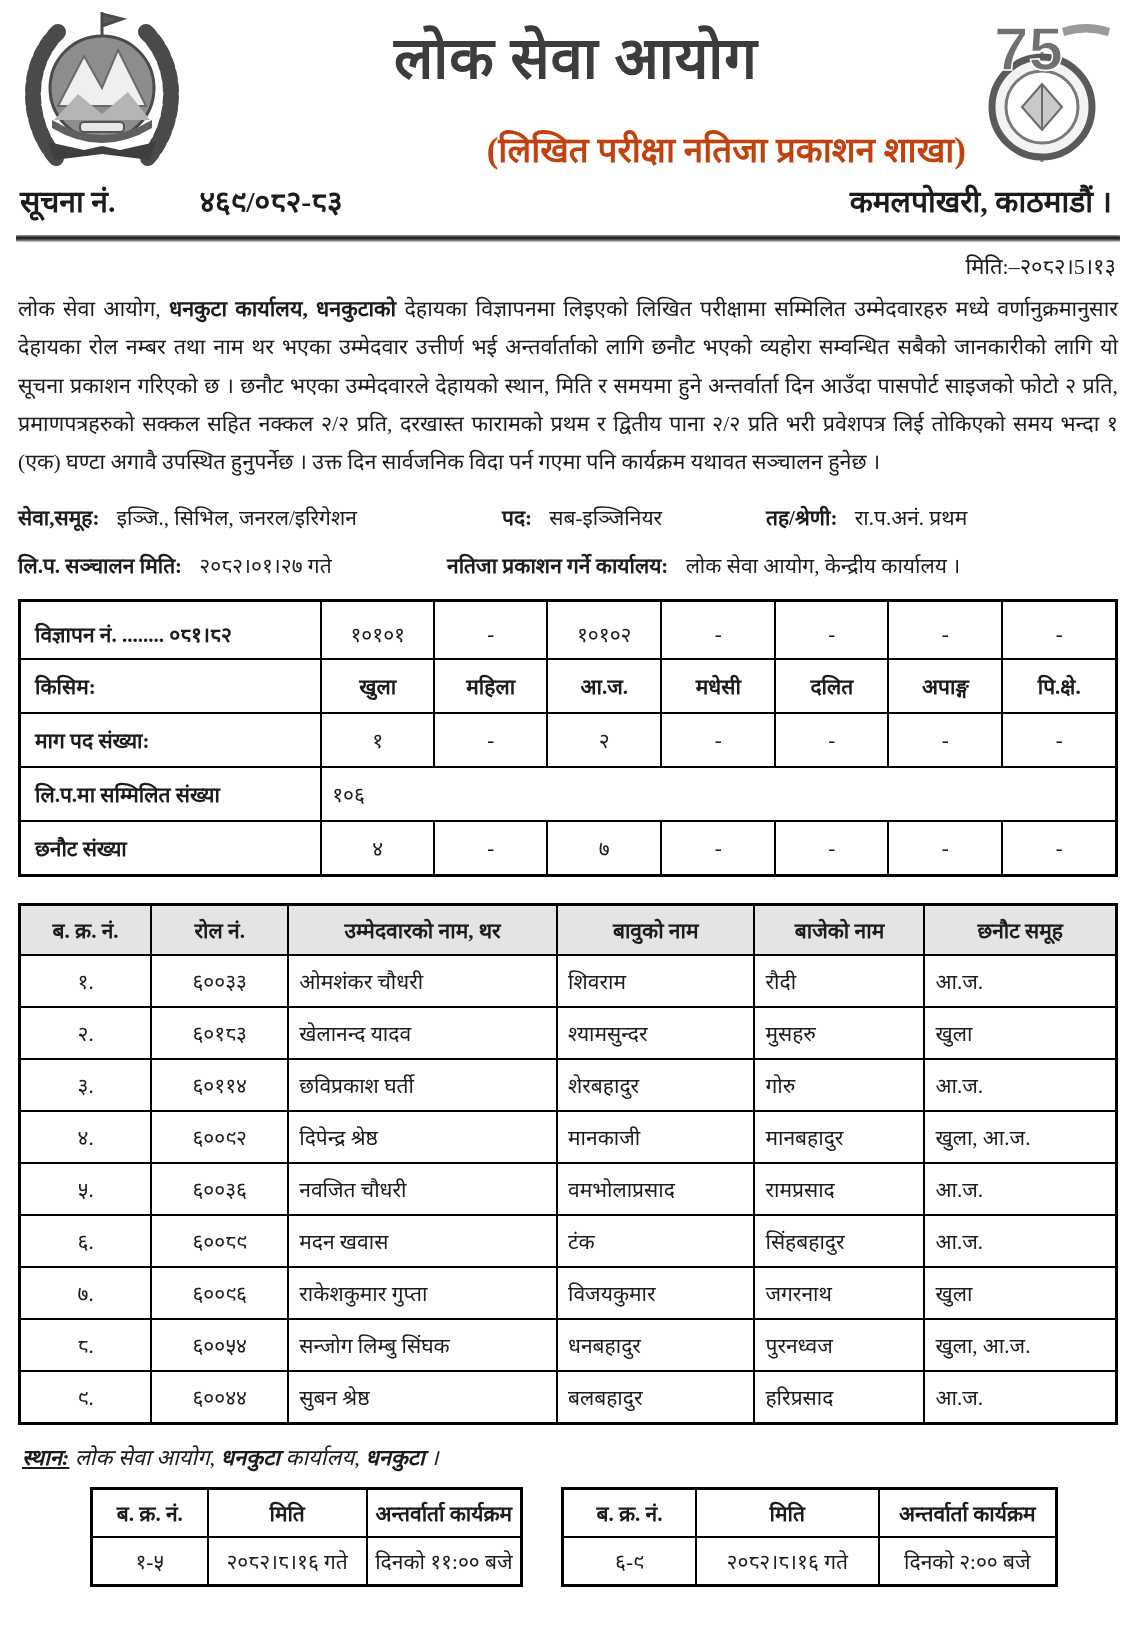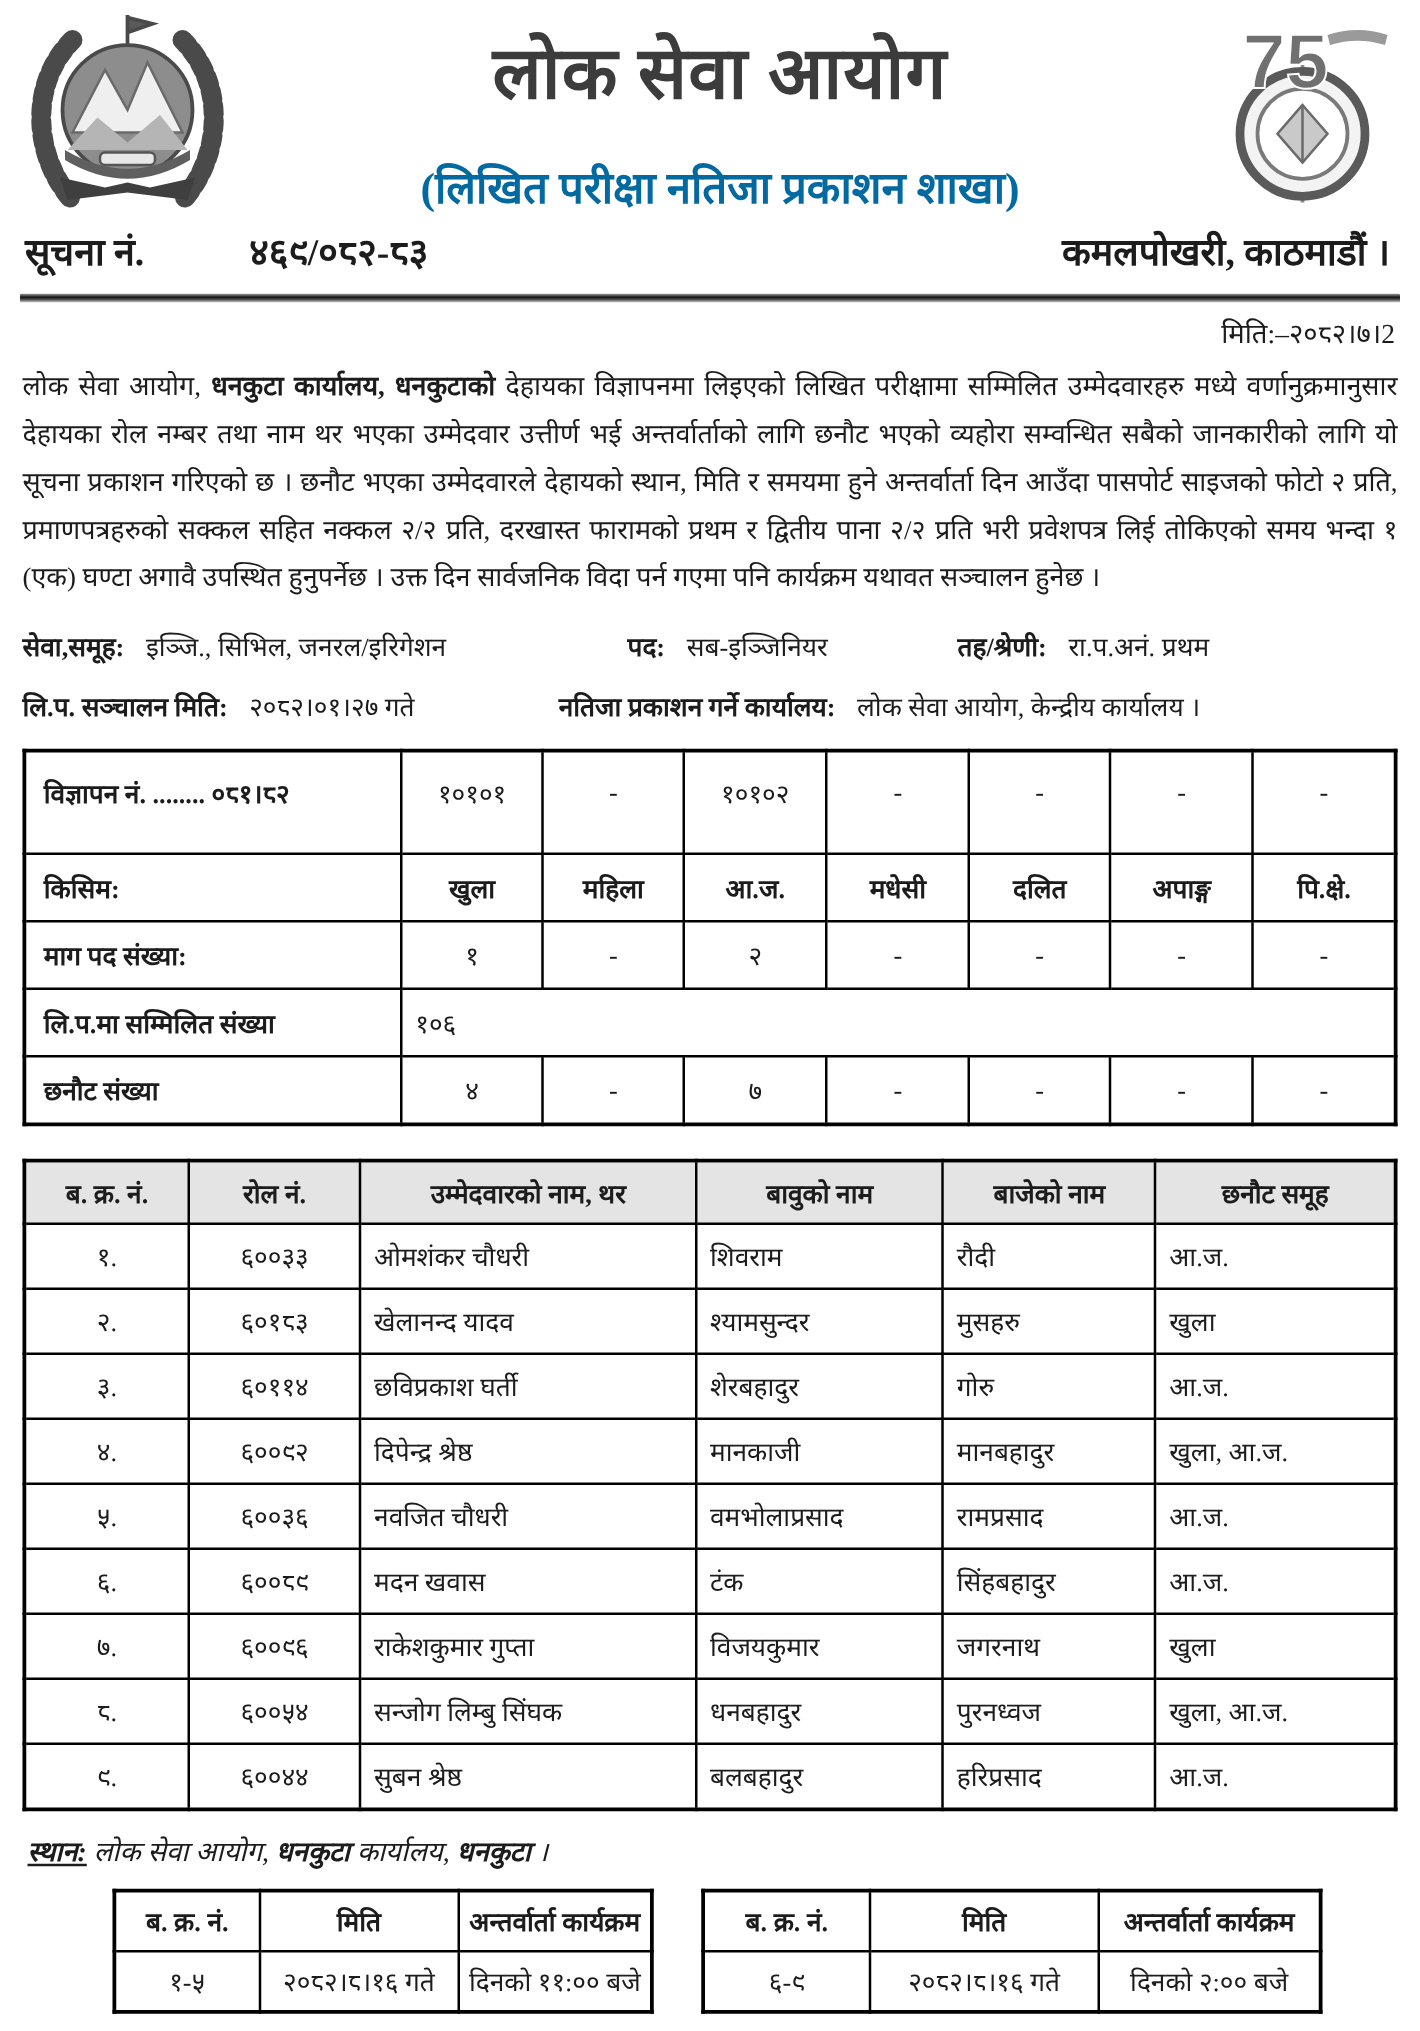--- a/index.html
+++ b/index.html
@@ -8,21 +8,21 @@
     width:1136px; min-height:1625px; background:#ffffff; color:#1c1c1c;
     font-family:"Liberation Serif","DejaVu Serif","DejaVu Sans",serif;
   }
   .page { width:1136px; padding:6px 18px 10px 18px; position:relative; }
 
   
   .header { display:flex; align-items:flex-start; }
   .emblem-left { width:168px; height:158px; flex:0 0 auto; padding-top:4px; }
   .title-block { flex:1 1 auto; text-align:center; }
   .org-name { font-size:58px; font-weight:bold; color:#3c3c3c; letter-spacing:1px; margin-top:10px; }
-  .branch   { font-size:35px; font-weight:bold; color:#0369a1; margin-top:30px; }
+  .branch   { font-size:35px; font-weight:bold; color:#c2410c; margin-top:30px;text-align:right; }
   .logo-right { width:152px; height:158px; flex:0 0 auto; position:relative; padding-top:6px; }
 
   .notice-row { display:flex; justify-content:space-between; align-items:baseline;
                 font-size:30px; font-weight:bold; margin-top:8px; padding:0 6px 0 2px; }
   .notice-left { display:flex; }
   .notice-number { margin-left:84px; }
 
   .rule { height:7px; margin-top:14px; margin-left:-2px; margin-right:-2px;
           background:linear-gradient(to bottom,#9a9a9a 0%,#141414 40%,#5a5a5a 70%,#d8d8d8 100%);
           border-radius:1px; }
@@ -41,21 +41,21 @@
   
   table { border-collapse:collapse; width:100%; table-layout:fixed; }
   td,th { border:2px solid #000; font-size:21px; padding:12px 10px; overflow:hidden; }
   table.boxed { border:3px solid #000; }
 
   
   .summary { margin-top:20px; }
   .summary td { text-align:center; }
   .summary td.lbl { text-align:left; font-weight:bold; padding-left:14px; }
   .summary .type-row td { font-weight:bold; }
-  .summary .tall td { padding-top:18px; padding-bottom:34px; }
+  .summary .tall td { padding-top:18px; padding-bottom:10px; }
   .summary td.appeared { text-align:left; }
 
   
   .results { margin-top:26px; }
   .results th { background:#e4e4e4; font-weight:bold; text-align:center; padding:10px 8px; }
   .results td { padding:11px 10px; }
   .results td.c { text-align:center; }
 
   
   .iv-heading { font-size:22px; font-weight:bold; text-decoration:underline; margin-top:18px; padding-left:4px; }
@@ -125,21 +125,21 @@
   <div class="notice-row">
     <div class="notice-left">
       <span>सूचना नं.</span>
       <span class="notice-number">४६९/०८२-८३</span>
     </div>
     <div>कमलपोखरी, काठमाडौं ।</div>
   </div>
 
   <div class="rule"></div>
 
-  <div class="date-line">मिति:–२०८२।७।2</div>
+  <div class="date-line">मिति:–२०८२।5।१३</div>
 
   <div class="para">
     <span>लोक सेवा आयोग, </span><b>धनकुटा कार्यालय, धनकुटाको</b><span> देहायका विज्ञापनमा लिइएको लिखित परीक्षामा सम्मिलित उम्मेदवारहरु मध्ये वर्णानुक्रमानुसार देहायका रोल नम्बर तथा नाम थर भएका उम्मेदवार उत्तीर्ण भई अन्तर्वार्ताको लागि छनौट भएको व्यहोरा सम्वन्धित सबैको जानकारीको लागि यो सूचना प्रकाशन गरिएको छ । छनौट भएका उम्मेदवारले देहायको स्थान, मिति र समयमा हुने अन्तर्वार्ता दिन आउँदा पासपोर्ट साइजको फोटो २ प्रति, प्रमाणपत्रहरुको सक्कल सहित नक्कल २/२ प्रति, दरखास्त फारामको प्रथम  र द्वितीय पाना २/२ प्रति भरी प्रवेशपत्र लिई तोकिएको समय भन्दा १ (एक) घण्टा अगावै उपस्थित हुनुपर्नेछ । उक्त दिन सार्वजनिक विदा पर्न गएमा पनि कार्यक्रम यथावत सञ्चालन  हुनेछ ।</span>
   </div>
 
   <div class="meta1">
     <div class="meta-pair">
       <span class="meta-label">सेवा,समूह:</span>
       <span class="meta-value">इञ्जि., सिभिल, जनरल/इरिगेशन</span>
     </div>

